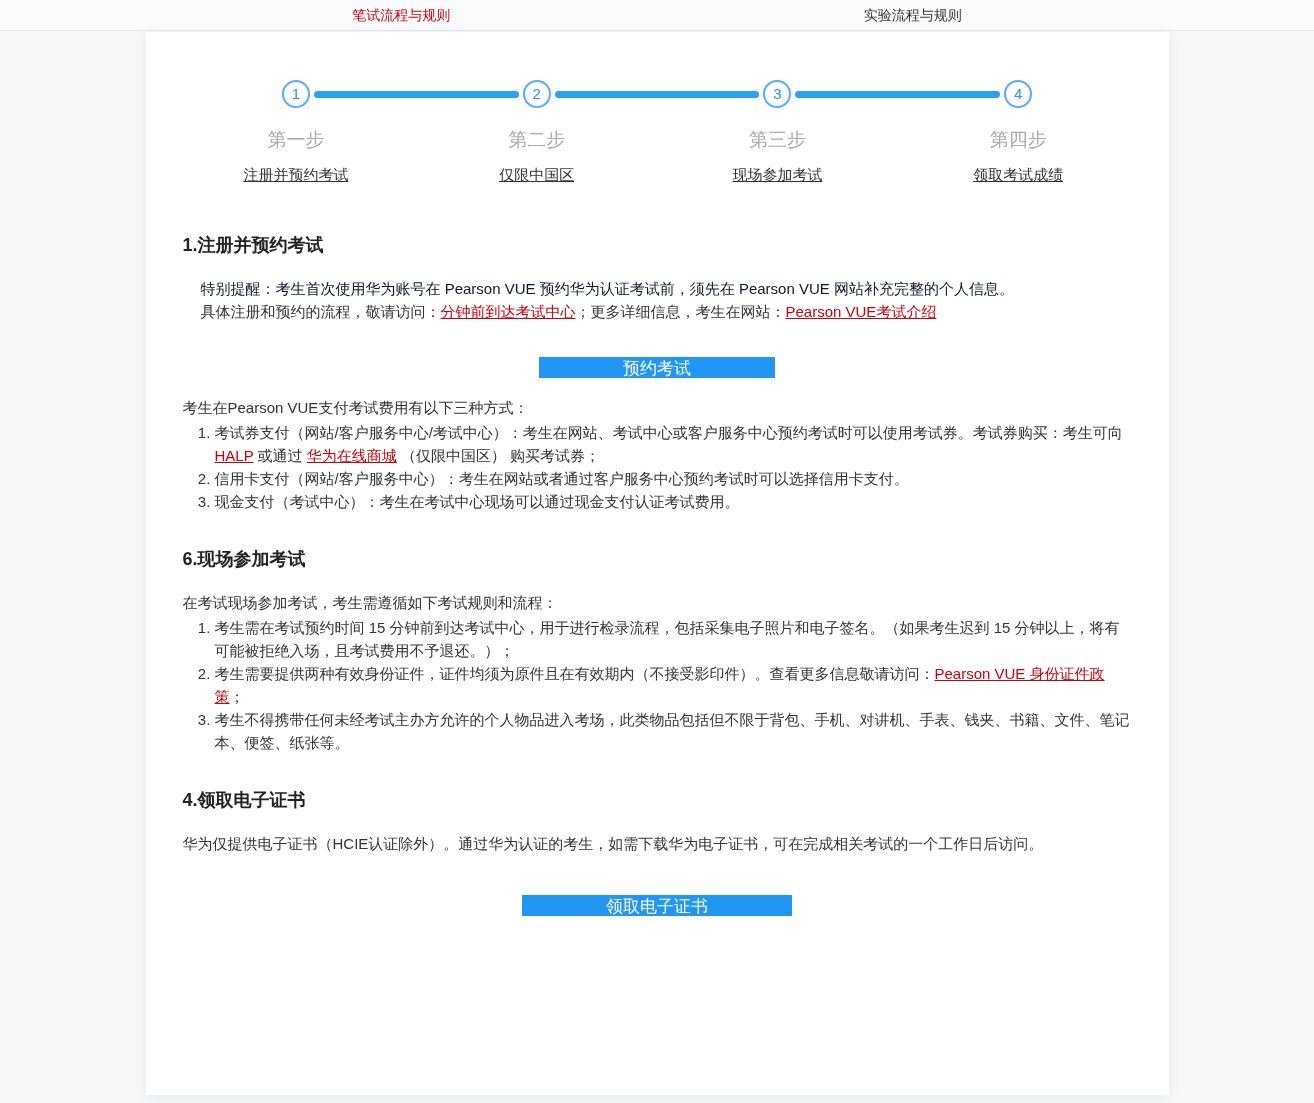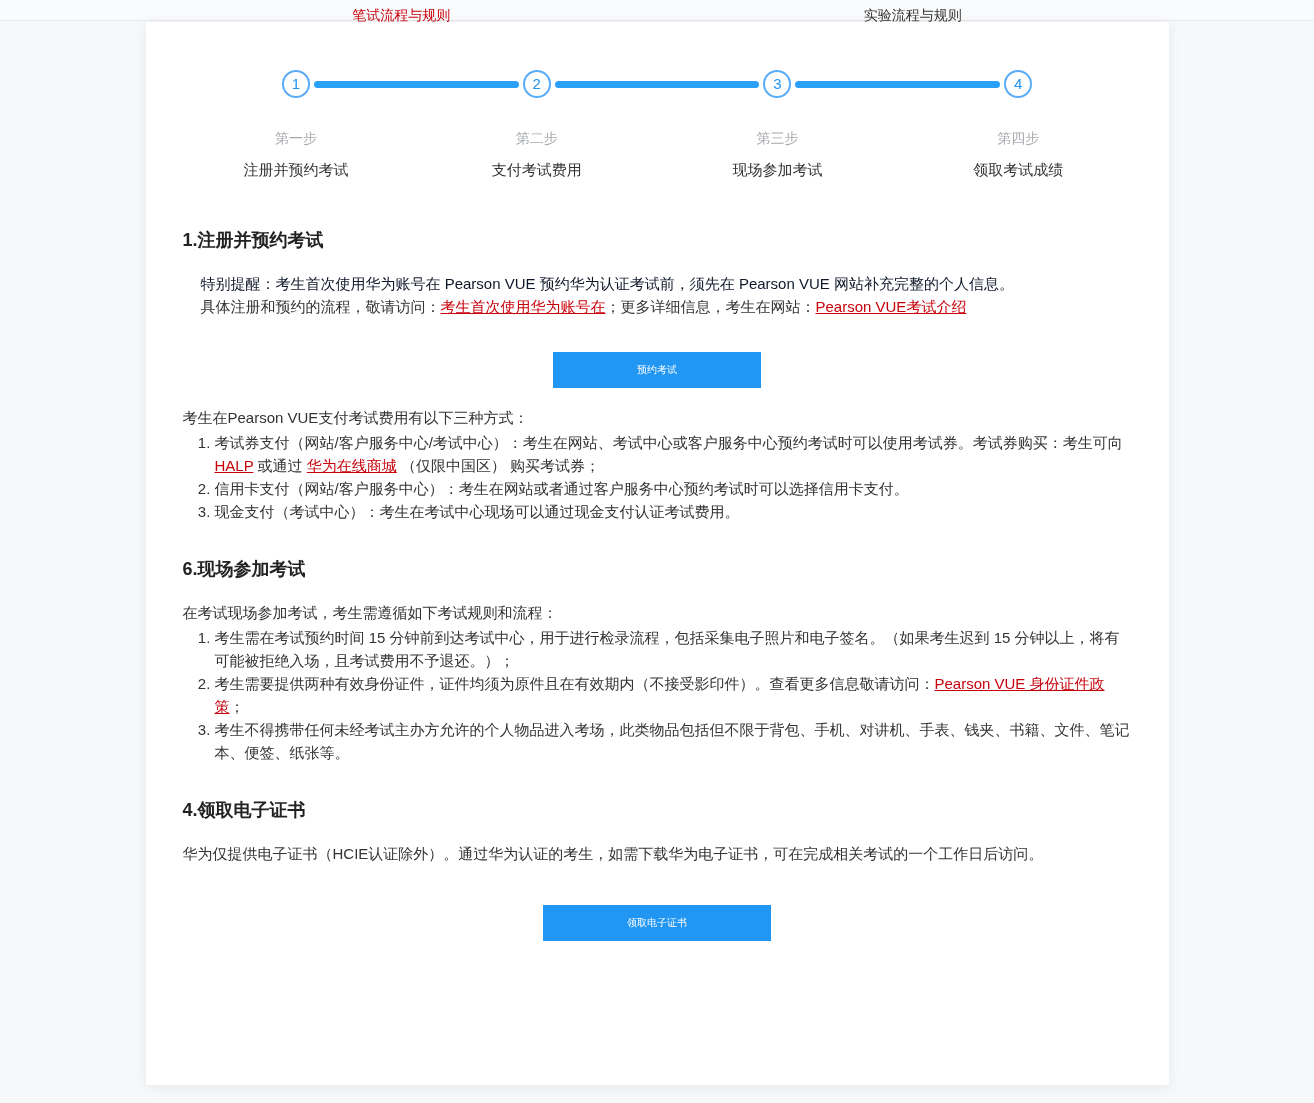--- a/index.html
+++ b/index.html
@@ -6,21 +6,21 @@
   html, body { margin: 0; padding: 0; }
   body {
     width: 1314px;
     min-height: 1103px;
     background: #f7f8fa;
     font-family: "Liberation Sans", sans-serif;
     color: #333;
   }
   
   .topbar {
-    height: 21px;
+    height: 31px;
     background: #fafbfc;
     border-bottom: 1px solid #e8e9ec;
   }
   .topbar-inner {
     width: 1023px;
     margin: 0 auto;
     display: flex;
     height: 30px;
   }
   .tab {
@@ -60,22 +60,22 @@
   }
   .connector {
     position: absolute;
     top: 11px;
     left: calc(-50% + 18px);
     width: calc(100% - 36px);
     height: 7px;
     border-radius: 4px;
     background: #2ba0f8;
   }
-  .step-label { margin-top: 32px; font-size: 14px; color: #a6a9ad; }
-  .step-title { margin-top: 13px; font-size: 15px; color: #333; }
+  .step-label { margin-top: 19px; font-size: 19px; color: #a6a9ad; }
+  .step-title { margin-top: 13px; font-size: 15px; color: #333; text-decoration: underline; }
 
   
   .content { padding: 0 37px; font-size: 15px; }
   .section-heading {
     font-size: 18px;
     font-weight: bold;
     color: #222;
     margin: 34px 0 20px;
   }
   .section-heading.first { margin-top: 48px; }
@@ -107,23 +107,23 @@
     color: #0066cc;
     text-decoration: underline;
     cursor: pointer;
   }
   .btn {
     display: block;
     margin: 34px auto 18px;
     background: #2196f3;
     color: #fff;
     border: none;
-    height: 36px;
+    height: 21px;
     padding: 0 84px;
-    font-size: 10px;
+    font-size: 17px;
     font-family: "Liberation Sans", sans-serif;
     cursor: pointer;
   }
   .btn.last { margin-top: 40px; margin-bottom: 0; }
 </style>
 </head>
 <body>
 
 <div class="topbar">
   <div class="topbar-inner">
@@ -137,42 +137,42 @@
   <div class="stepper">
     <div class="step">
       <div class="step-circle">1</div>
       <div class="step-label">第一步</div>
       <div class="step-title">注册并预约考试</div>
     </div>
     <div class="step">
       <div class="connector"></div>
       <div class="step-circle">2</div>
       <div class="step-label">第二步</div>
-      <div class="step-title">支付考试费用</div>
+      <div class="step-title">仅限中国区</div>
     </div>
     <div class="step">
       <div class="connector"></div>
       <div class="step-circle">3</div>
       <div class="step-label">第三步</div>
       <div class="step-title">现场参加考试</div>
     </div>
     <div class="step">
       <div class="connector"></div>
       <div class="step-circle">4</div>
       <div class="step-label">第四步</div>
       <div class="step-title">领取考试成绩</div>
     </div>
   </div>
 
   <div class="content">
 
     <div>
       <div class="section-heading first">1.注册并预约考试</div>
       <p class="notice-line">特别提醒：考生首次使用华为账号在 Pearson VUE 预约华为认证考试前，须先在 Pearson VUE 网站补充完整的个人信息。</p>
-      <p class="guide-line"><span>具体注册和预约的流程，敬请访问：</span><a class="red-link">考生首次使用华为账号在</a><span>；更多详细信息，考生在网站：</span><a class="red-link">Pearson VUE考试介绍</a></p>
+      <p class="guide-line"><span>具体注册和预约的流程，敬请访问：</span><a class="red-link">分钟前到达考试中心</a><span>；更多详细信息，考生在网站：</span><a class="red-link">Pearson VUE考试介绍</a></p>
       <button class="btn">预约考试</button>
     </div>
 
     <div>
       <p class="intro">考生在Pearson VUE支付考试费用有以下三种方式：</p>
       <ol class="steps-list">
         <li><span>考试券支付（网站/客户服务中心/考试中心）：考生在网站、考试中心或客户服务中心预约考试时可以使用考试券。考试券购买：考生可向 </span><a class="red-link">HALP</a><span> 或通过 </span><a class="red-link">华为在线商城</a><span> （仅限中国区） 购买考试券；</span></li>
         <li>信用卡支付（网站/客户服务中心）：考生在网站或者通过客户服务中心预约考试时可以选择信用卡支付。</li>
         <li>现金支付（考试中心）：考生在考试中心现场可以通过现金支付认证考试费用。</li>
       </ol>

